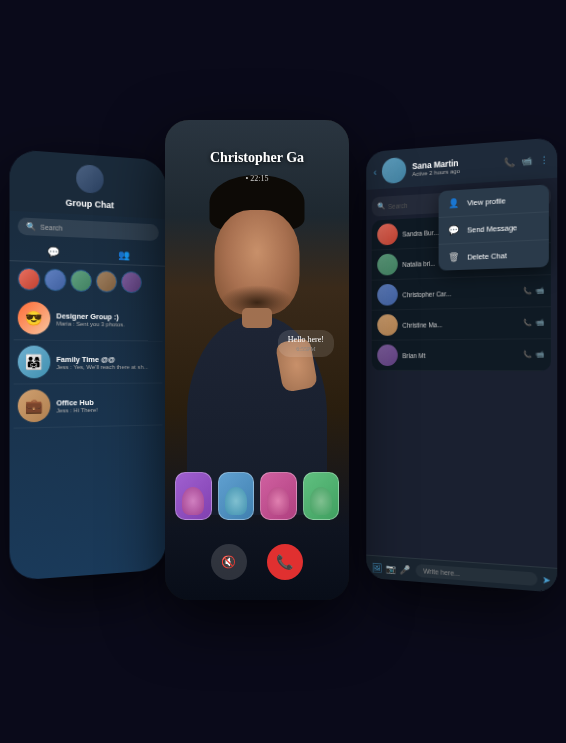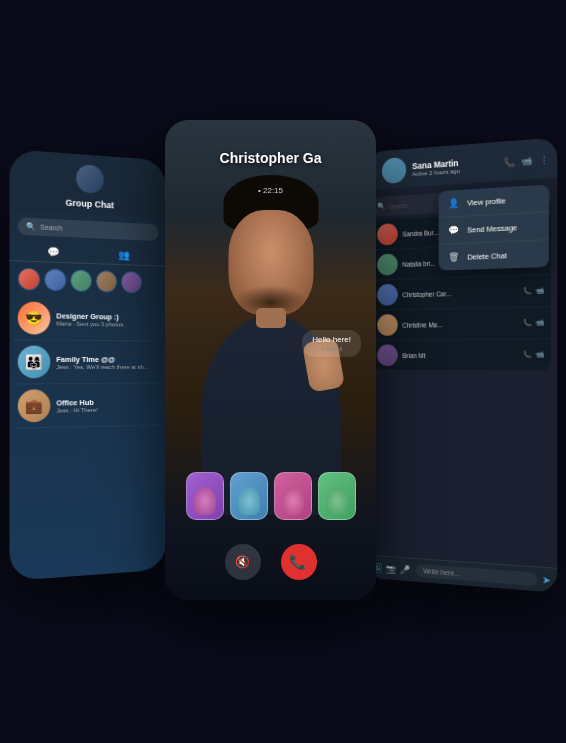--- a/index.html
+++ b/index.html
@@ -165,27 +165,28 @@
     .chat-preview {
       color: #aaa;
       font-size: 6px;
       white-space: nowrap;
       overflow: hidden;
       text-overflow: ellipsis;
     }
 
     
     .phone-center {
-      width: 211px;
+      width: 184px;
       height: 480px;
       left: 165px;
       top: 120px;
       background: #111;
       z-index: 3;
       border-radius: 24px;
+      font-family: Liberation Serif, serif;
     }
 
     .call-bg {
       width: 100%;
       height: 100%;
       background: linear-gradient(180deg, #2a3040 0%, #1a2030 30%, #0d1520 100%);
       position: relative;
       display: flex;
       flex-direction: column;
       align-items: center;
@@ -215,21 +216,21 @@
     .call-name {
       color: #fff;
       font-size: 14px;
       font-weight: 700;
       text-shadow: 0 1px 4px rgba(0,0,0,0.8);
     }
 
     .call-time {
       color: #ccc;
       font-size: 8px;
-      margin-top: 20px;
+      margin-top: 8px;
     }
 
     .small-avatars-row {
       position: absolute;
       bottom: 80px;
       left: 0;
       right: 0;
       display: flex;
       justify-content: center;
       gap: 6px;

